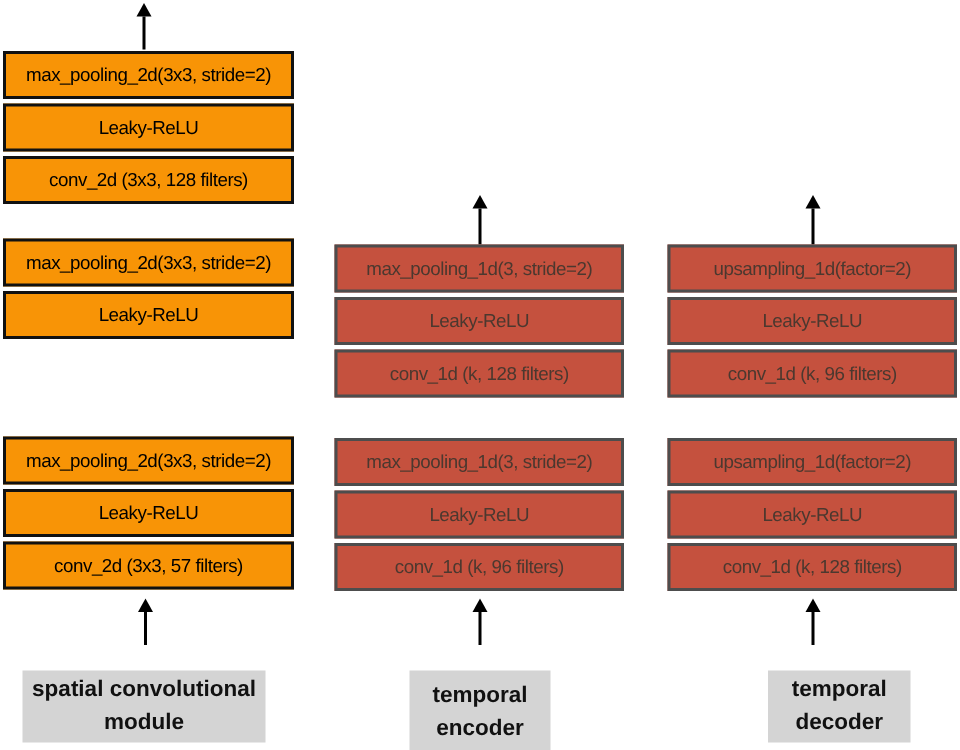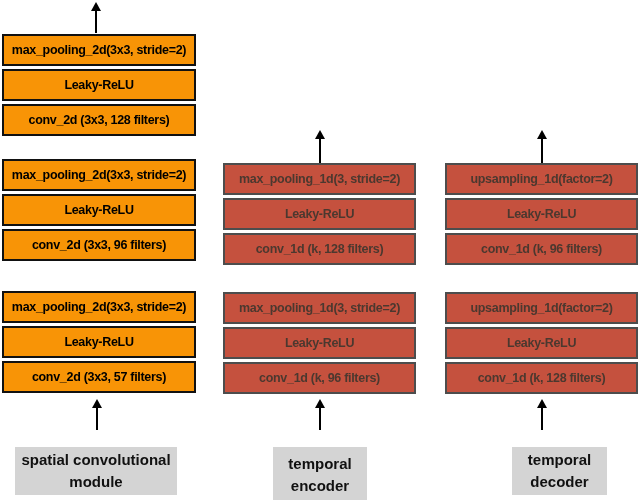--- a/index.html
+++ b/index.html
@@ -21,21 +21,21 @@
     flex-direction: column;
   }
   .block {
     box-sizing: border-box;
     height: 32px;
     margin-bottom: 3px;
     display: flex;
     align-items: center;
     justify-content: center;
     font-size: 12.5px;
-    font-weight: 700;
+    font-weight: 400;
     letter-spacing: -0.3px;
     white-space: nowrap;
     overflow: hidden;
   }
   .block:last-child { margin-bottom: 0; }
   .block.spatial {
     background: var(--spatial-fill, #f89406);
     border: 2px solid var(--spatial-border, #111111);
     color: var(--spatial-text, #000000);
   }
@@ -109,21 +109,20 @@
   </div>
 
   <div class="group" style="left:2px; top:34px; width:194px;">
     <div class="block spatial">max_pooling_2d(3x3, stride=2)</div>
     <div class="block spatial">Leaky-ReLU</div>
     <div class="block spatial">conv_2d (3x3, 128 filters)</div>
   </div>
   <div class="group" style="left:2px; top:159px; width:194px;">
     <div class="block spatial">max_pooling_2d(3x3, stride=2)</div>
     <div class="block spatial">Leaky-ReLU</div>
-    <div class="block spatial">conv_2d (3x3, 96 filters)</div>
   </div>
   <div class="group" style="left:2px; top:291px; width:194px;">
     <div class="block spatial">max_pooling_2d(3x3, stride=2)</div>
     <div class="block spatial">Leaky-ReLU</div>
     <div class="block spatial">conv_2d (3x3, 57 filters)</div>
   </div>
 
   <div class="group" style="left:223px; top:163px; width:193px;">
     <div class="block temporal">max_pooling_1d(3, stride=2)</div>
     <div class="block temporal">Leaky-ReLU</div>

